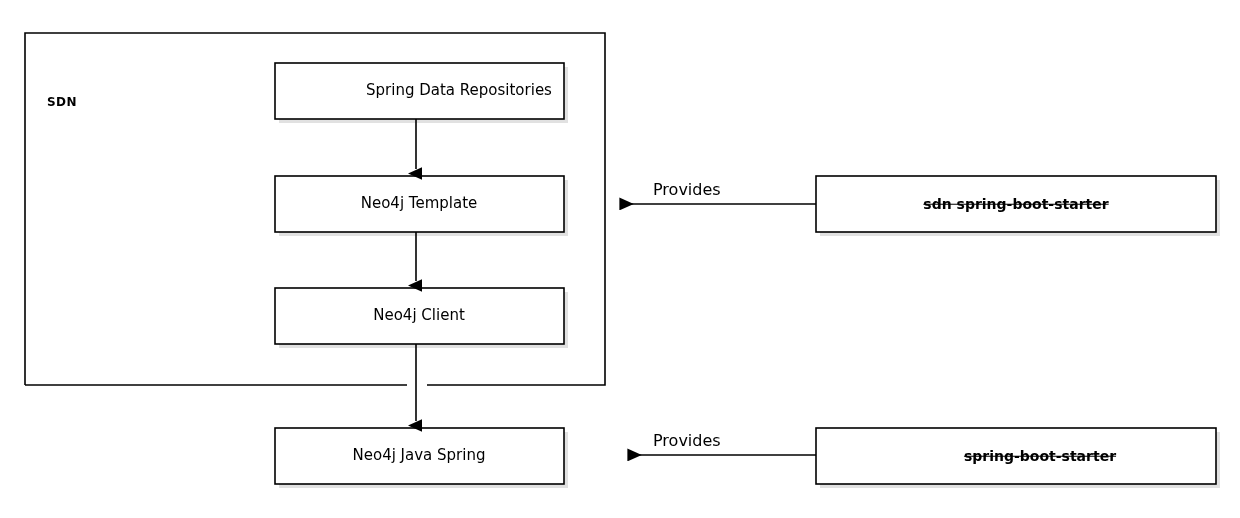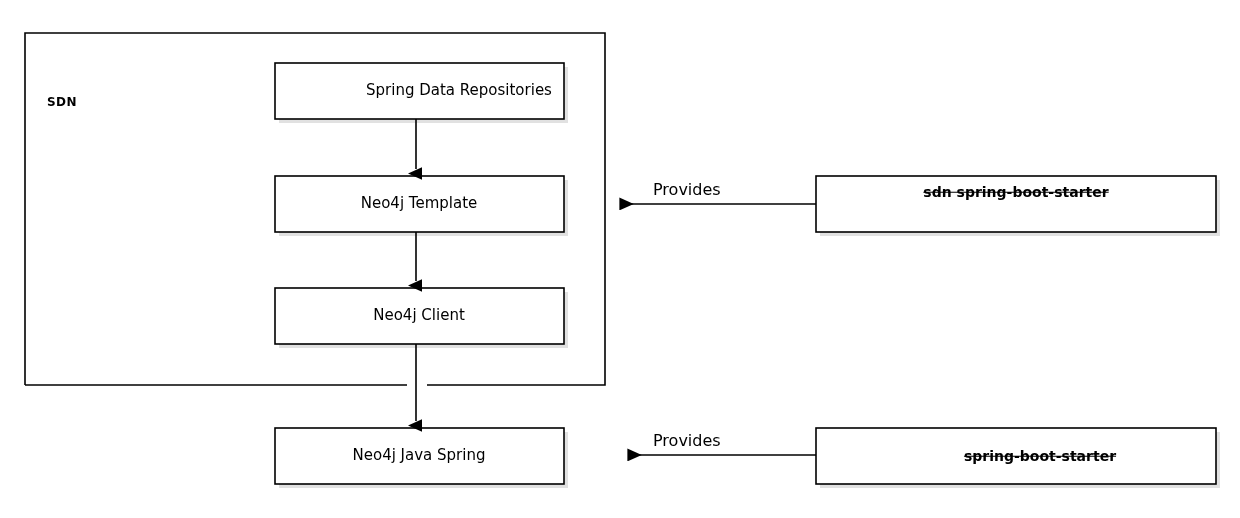--- a/index.html
+++ b/index.html
@@ -114,21 +114,21 @@
   <div class="txt package-label" style="left:47px; top:57px;">SDN</div>
 
   <div class="txt node-label" style="left:419px; top:91px;margin-left:40px;">Spring Data Repositories</div>
 
   <div class="txt node-label" style="left:419px; top:204px;">Neo4j Template</div>
 
   <div class="txt node-label" style="left:419px; top:316px;">Neo4j Client</div>
 
   <div class="txt node-label" style="left:419px; top:456px;">Neo4j Java Spring</div>
 
-  <div class="txt node-label strike" style="left:1016px; top:192px;text-align:right;">sdn spring-boot-starter</div>
+  <div class="txt node-label strike" style="left:1016px; top:204px;text-align:right;">sdn spring-boot-starter</div>
 
   <div class="txt node-label strike" style="left:1040px; top:456px;">spring-boot-starter</div>
 
   <div class="txt edge-label" style="left:653px; top:181px;">Provides</div>
 
   <div class="txt edge-label" style="left:653px; top:432px;">Provides</div>
 
 
 </div>
 

